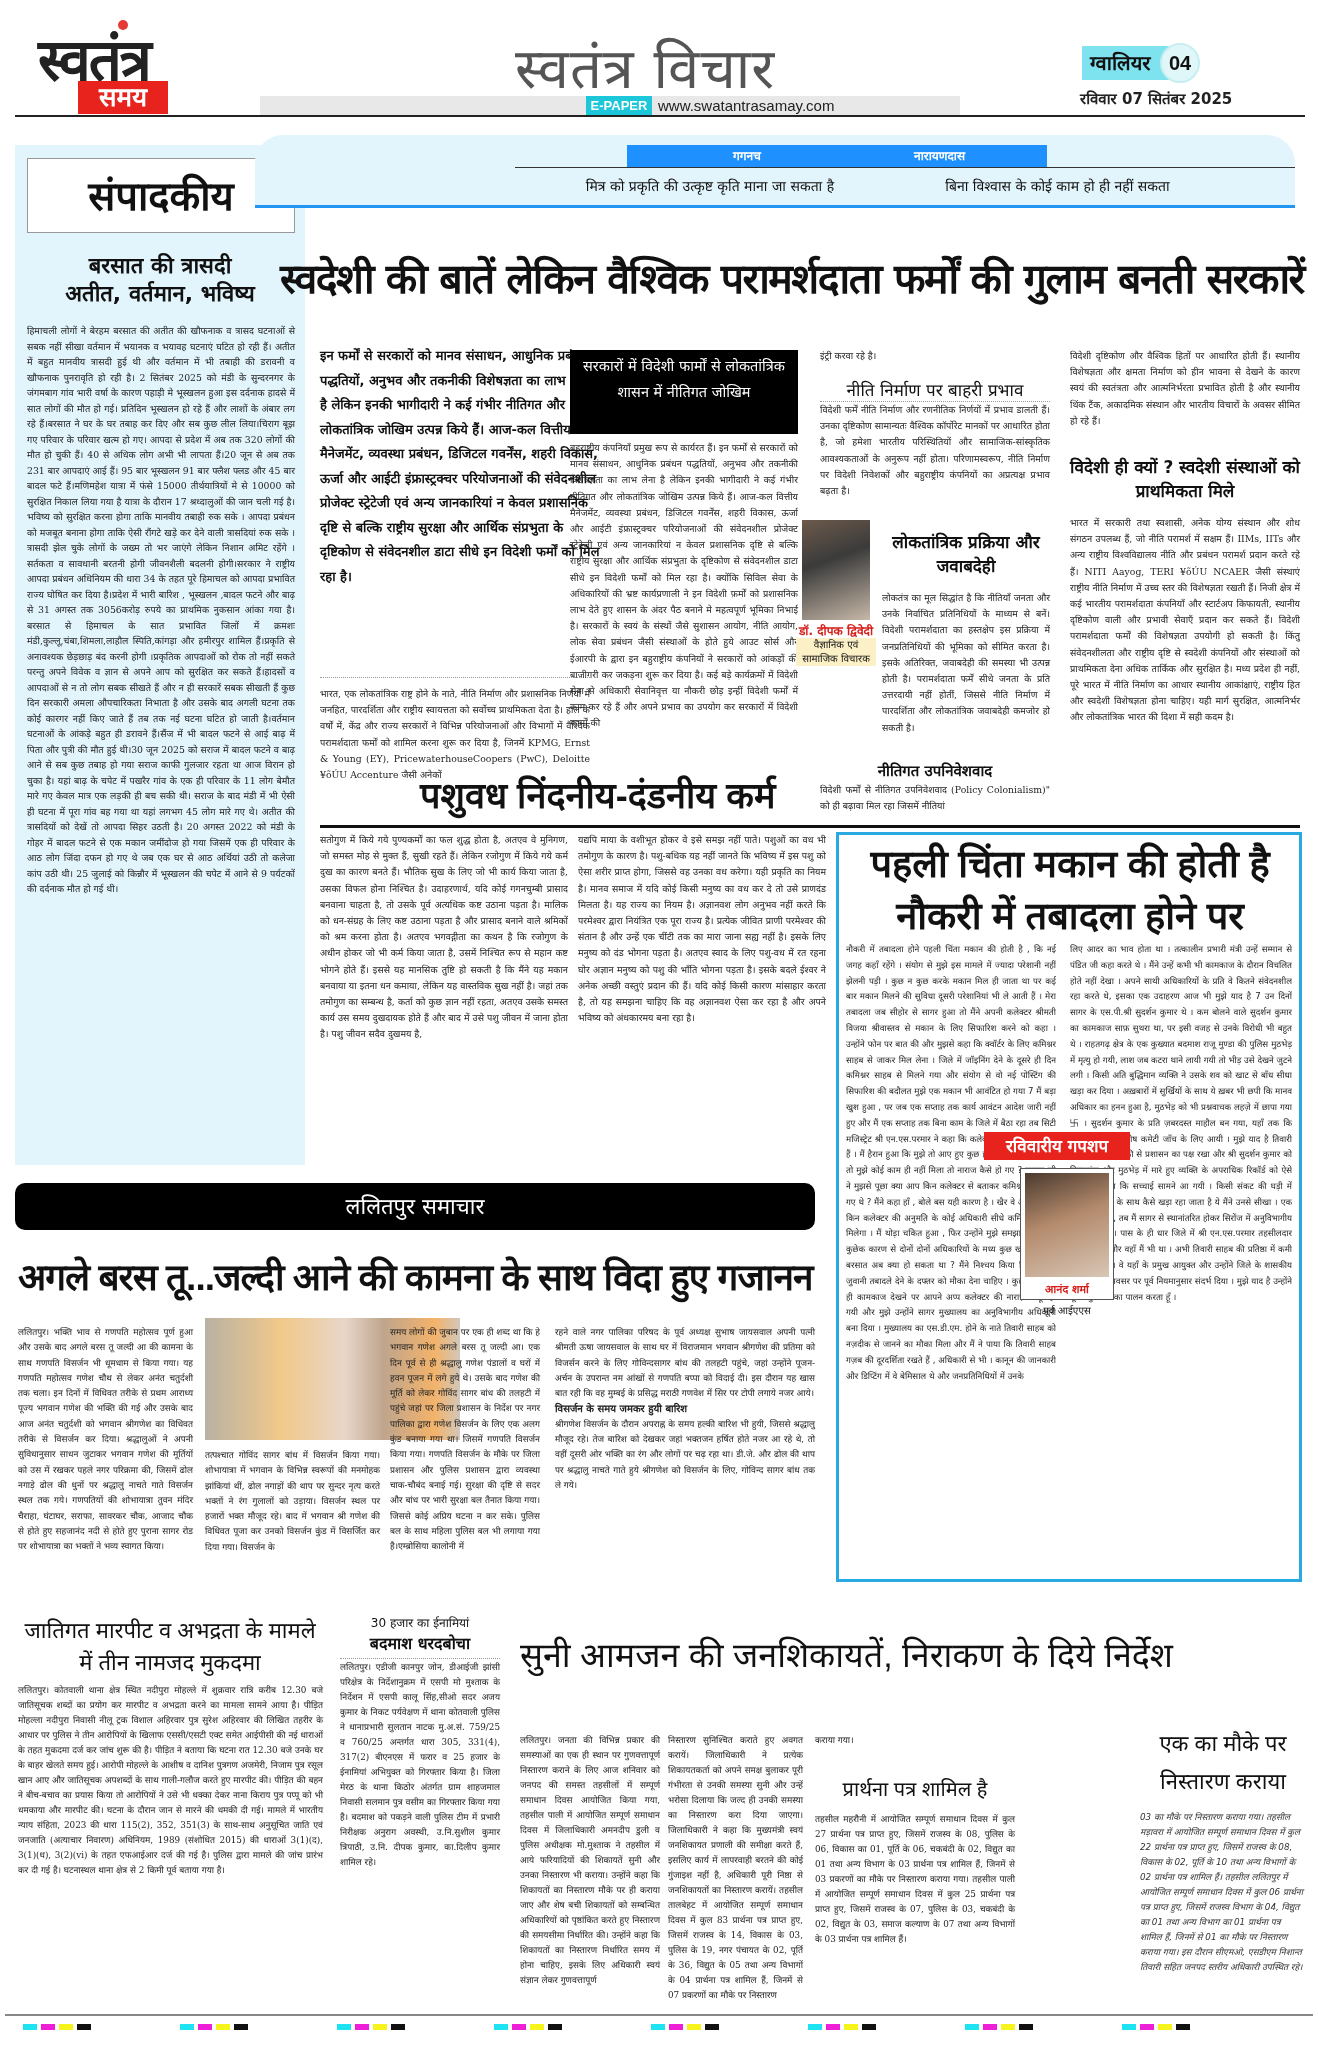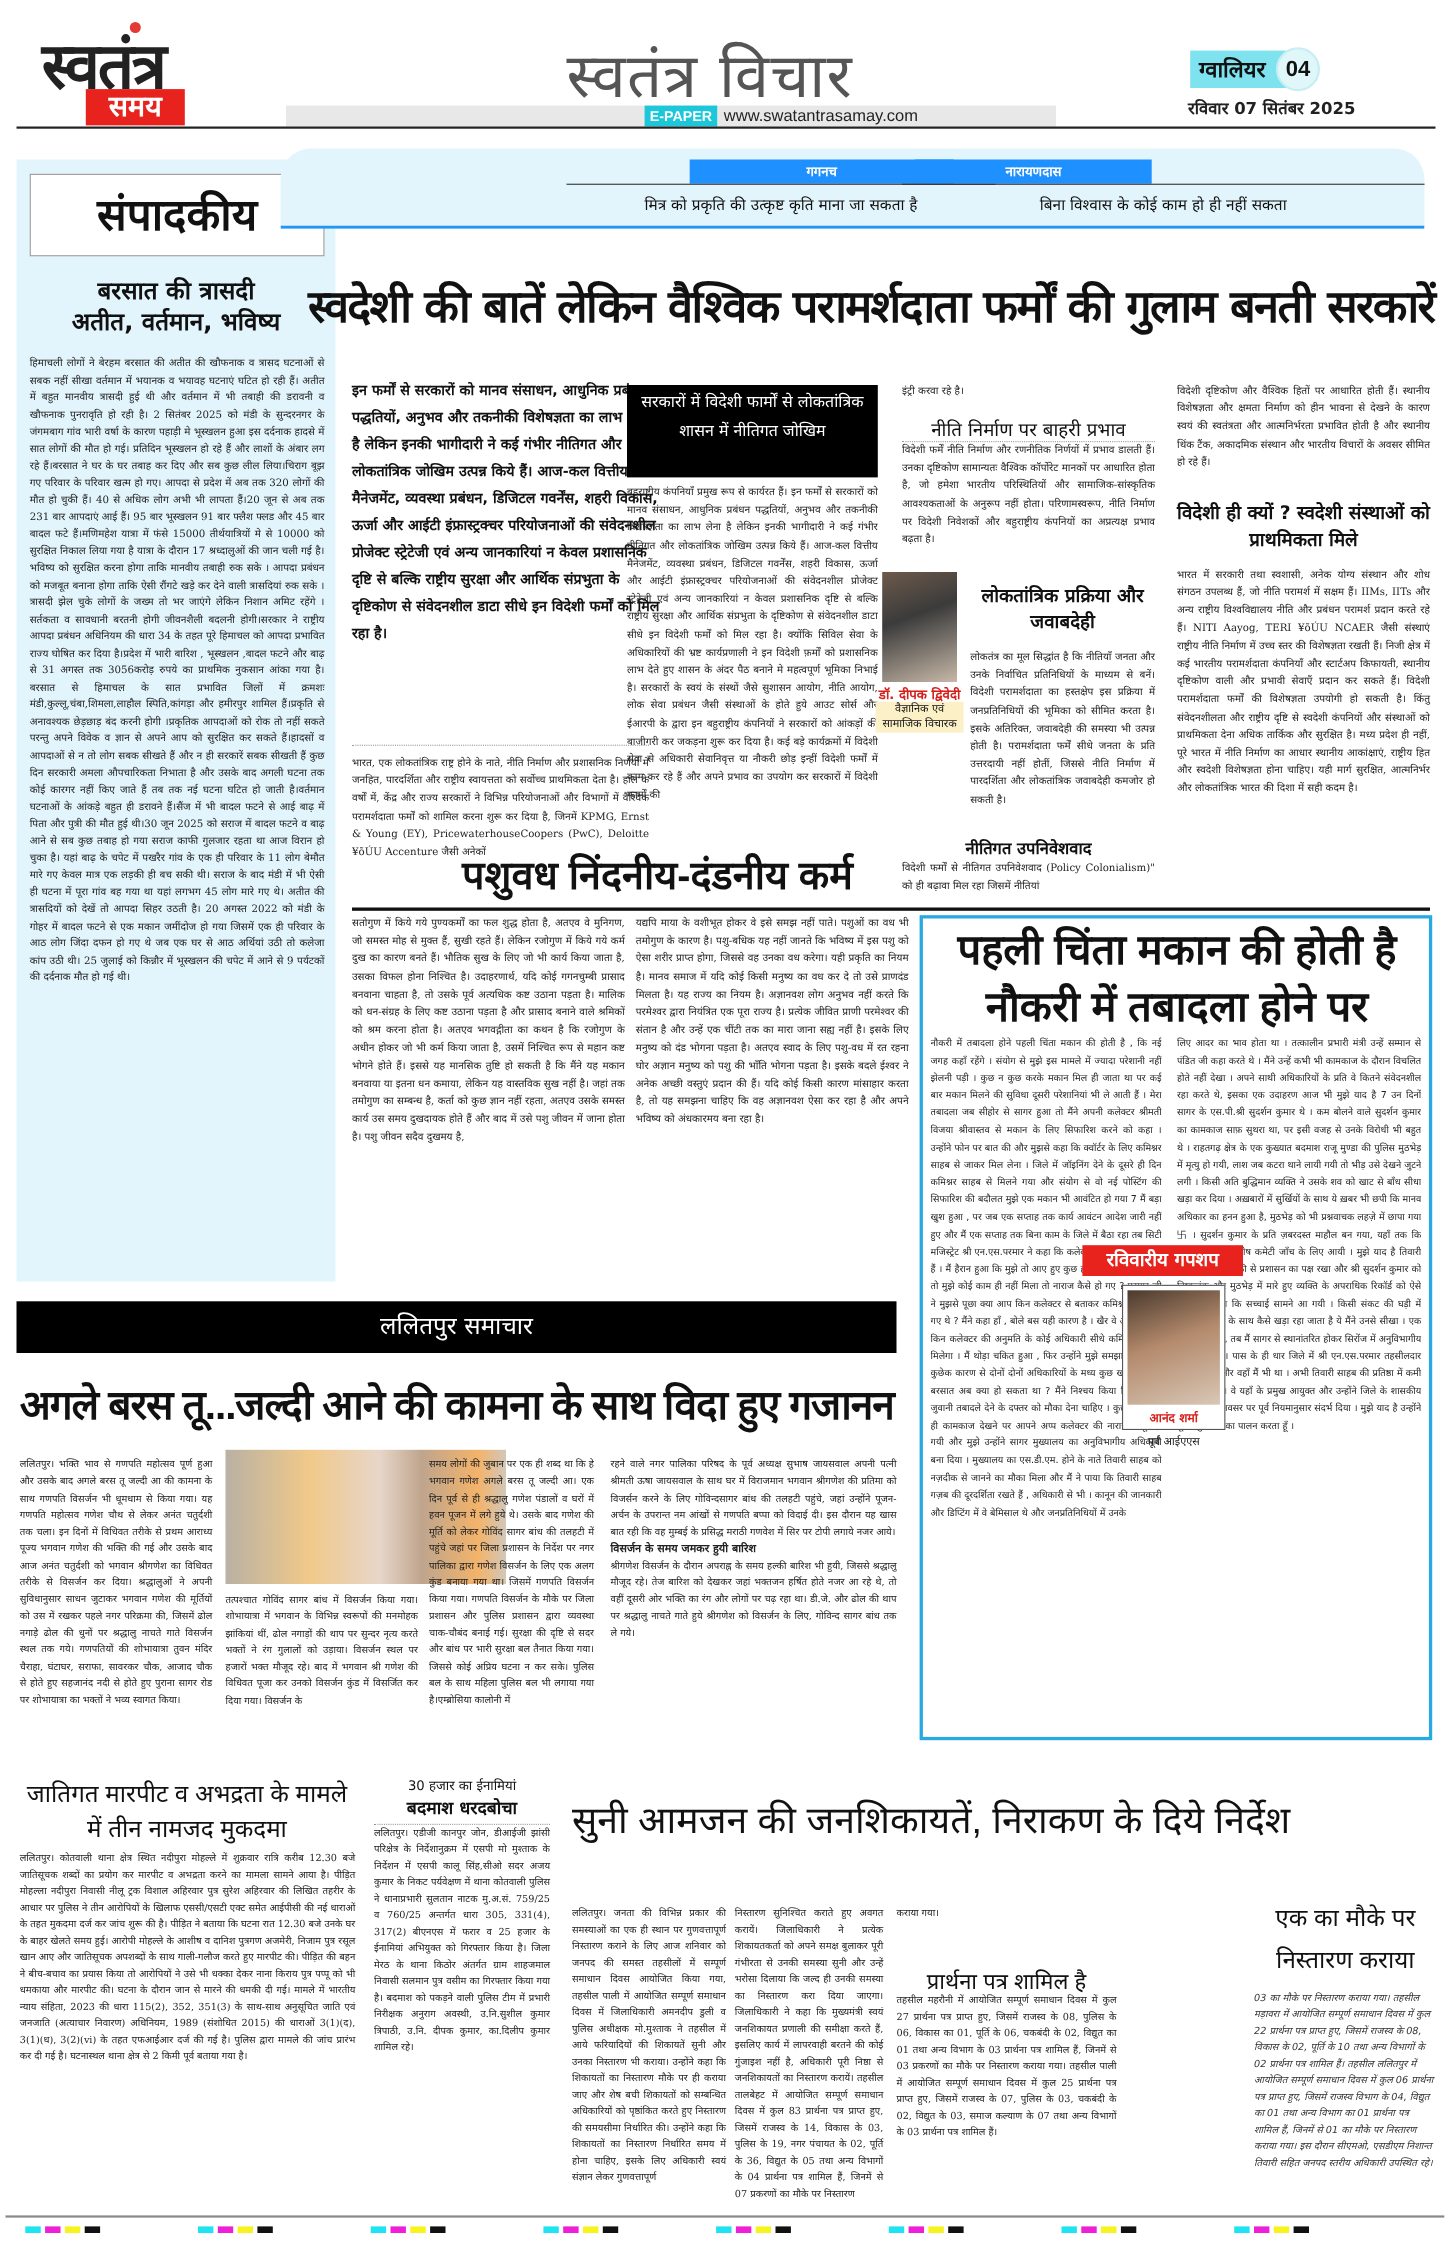--- a/index.html
+++ b/index.html
@@ -42,29 +42,29 @@
   .sub-head-b { font-size: 17px; font-weight: bold; text-align: center; }
   .thick-rule { height: 3px; background: #111; }
   
   .pashu-head { left: 420px; top: 770px; font-size: 36px; font-weight: bold; }
   
   .naukri-box { left: 836px; top: 832px; width: 466px; height: 750px; border: 3px solid #29a9e1; }
   .naukri-head { left: 855px; top: 838px; width: 430px; font-size: 38px; font-weight: bold; text-align: center; line-height: 52px; }
   .gap-badge { left: 984px; top: 1132px; width: 146px; height: 28px; background: #e8221c; color: #fff; font-size: 17px; font-weight: bold; text-align: center; line-height: 28px; }
   .anand-frame { left: 1020px; top: 1168px; width: 94px; height: 132px; border: 1px solid #555; background: #fff; }
   
-  .lalit-band { left: 15px; top: 1183px; width: 800px; height: 47px; background: #000; color: #fff; font-size: 22px; text-align: center; line-height: 47px; }
+  .lalit-band { left: 15px; top: 1183px; width: 800px; height: 47px; background: #000; color: #fff; font-size: 22px; text-align: center; line-height: 47px; border-radius: 10px; }
   .ganesh-head { left: 18px; top: 1250px; width: 810px; font-size: 37px; font-weight: 900; letter-spacing: -1px; white-space: nowrap; }
   .ganesh-photo { left: 135px; top: 1310px; width: 320px; height: 130px; background: linear-gradient(90deg, #b9b1a3 0%, #f1c98a 30%, #e7d6c9 55%, #bfa58d 70%, #f3b36a 90%, #d2c7b9 100%); }
   
   .jati-head { left: 20px; top: 1615px; width: 300px; font-size: 22px; text-align: center; line-height: 32px; }
   .inami-sub { left: 340px; top: 1614px; width: 160px; font-size: 12px; text-align: center; }
   .inami-head { left: 340px; top: 1632px; width: 160px; font-size: 16px; text-align: center; font-weight: bold; border-bottom: 1px dotted #999; padding-bottom: 4px; }
   .tahsil-head { left: 520px; top: 1630px; width: 790px; font-size: 34px; line-height: 50px; white-space: nowrap; }
-  .prarthna-head { left: 815px; top: 1775px; width: 200px; font-size: 20px; text-align: center; margin-top: 12px; }
+  .prarthna-head { left: 815px; top: 1775px; width: 200px; font-size: 20px; text-align: center; }
   .ek-head { left: 1138px; top: 1725px; width: 170px; font-size: 22px; text-align: center; line-height: 38px; }
   .italic-text { font-style: italic; font-size: 8.8px; line-height: 15px; color: #333; }
   .bottom-rule { left: 5px; top: 2014px; width: 1308px; height: 2px; background: #888; }
   .reg { top: 2024px; height: 6px; display: flex; gap: 4px; }
   .reg span { width: 14px; height: 6px; display: inline-block; }
 </style>
 </head>
 <body>
 
 <div class="abs logo-top">स्वतंत्र</div>

